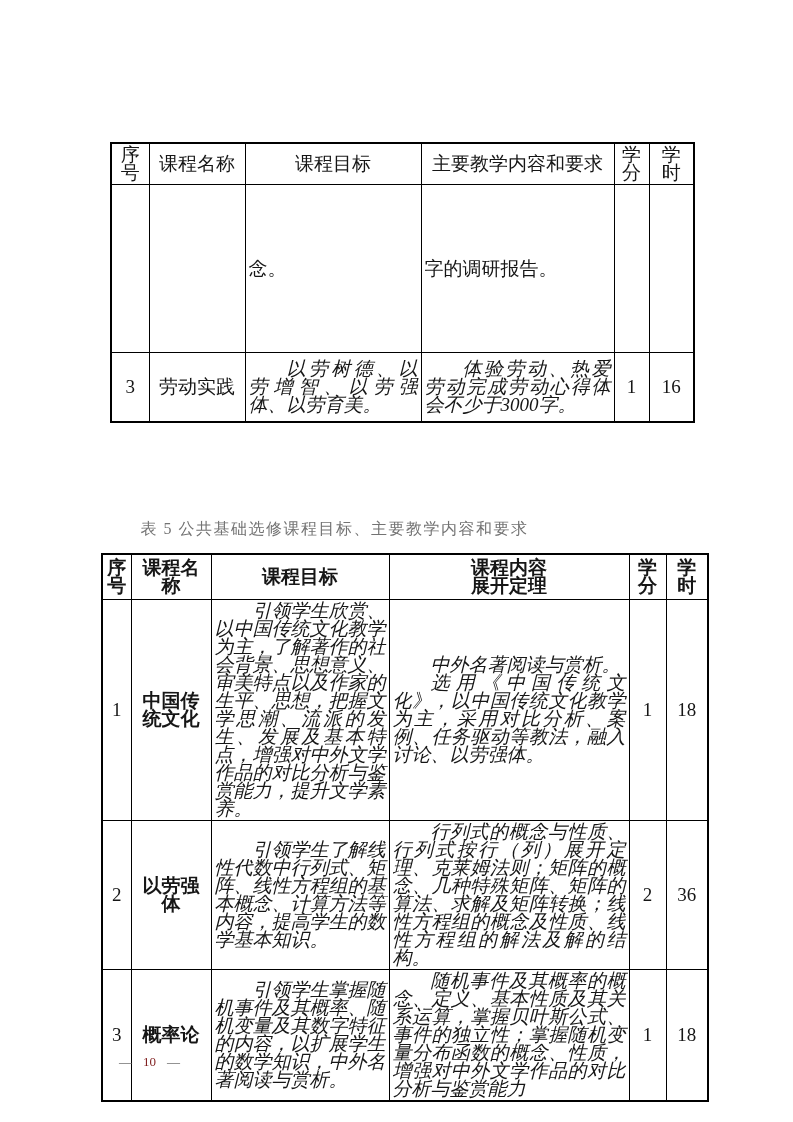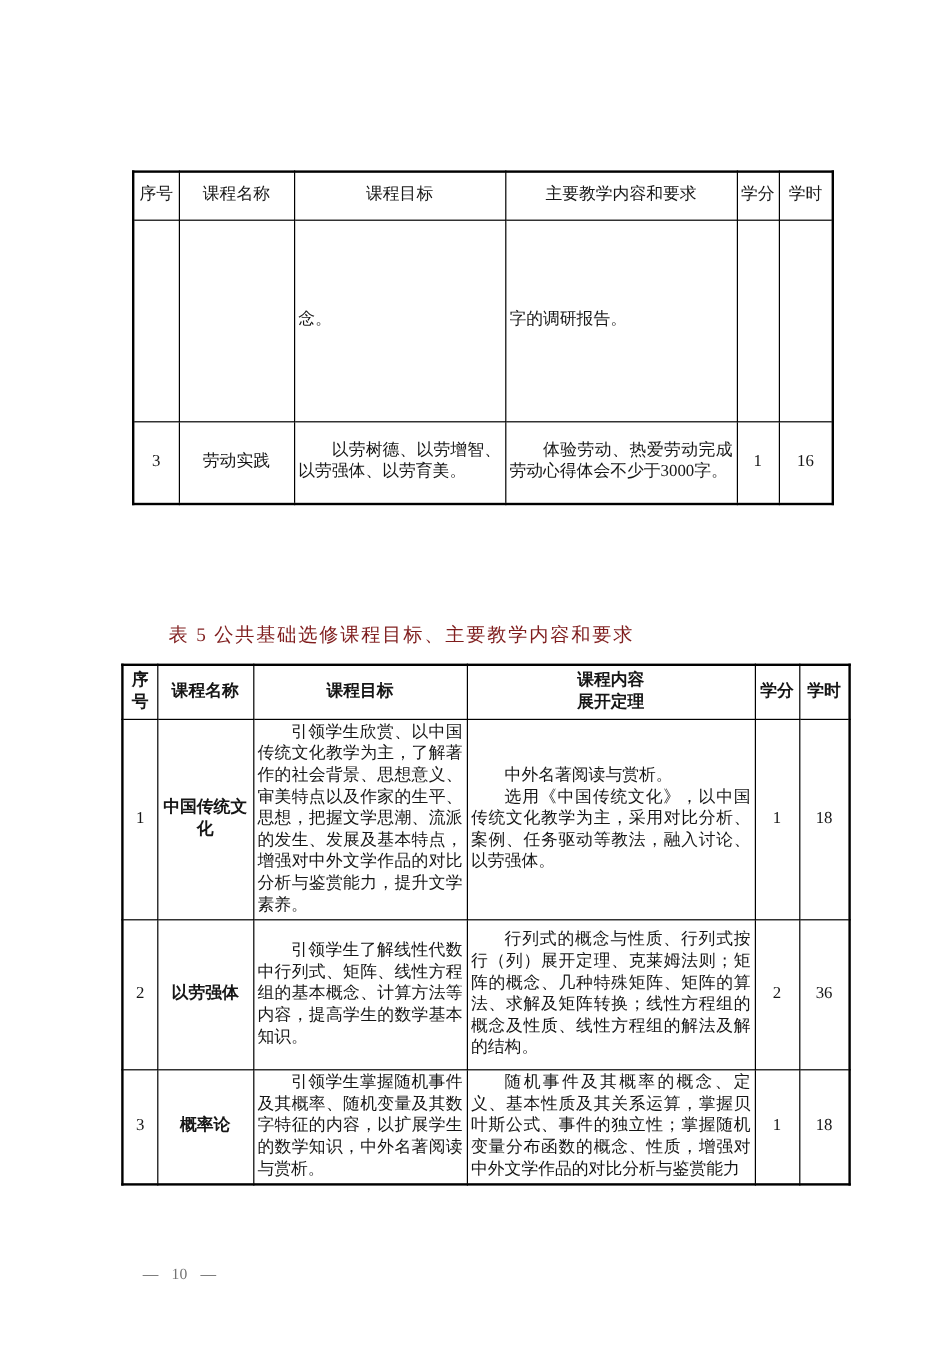--- a/index.html
+++ b/index.html
@@ -17,53 +17,53 @@
     overflow: hidden;
   }
   table.doc {
     position: absolute;
     border-collapse: collapse;
     table-layout: fixed;
     border: 2px solid #000;
   }
   table.doc td {
     border: 1px solid #000;
-    font-size: 14px;
+    font-size: 19px;
     line-height: 18px;
     padding: 2px 3px;
     vertical-align: middle;
     overflow: hidden;
   }
   .t1 { left: 110px; top: 142px; width: 583px; }
   .t2 { left: 101px; top: 553px; width: 606px; }
   .c { text-align: center; }
   .b { font-weight: bold; }
   .obj { vertical-align: top; text-align: justify; padding: 2px 5px; }
   .para { margin: 0; }
-  .indent { text-indent: 2em; }
+  .indent { text-indent: 2em; font-style: italic; }
   .title {
     position: absolute;
     top: 519px; left: 0;
     width: 669px;
     text-align: center;
     font-size: 16px;
     letter-spacing: 1.5px;
-    color: #7f1d1d;
+    color: #737373;
   }
   .footer {
     position: absolute;
     top: 1054px; left: 119px;
     display: flex;
     align-items: center;
     gap: 11px;
     font-size: 13px;
     line-height: 16px;
   }
   .dash { color: #555; }
-  .pn { color: #737373; }
+  .pn { color: #7f1d1d; }
 </style>
 </head>
 <body>
 
 <div class="page">
 
   <table class="doc t1">
     <colgroup>
       <col style="width:38px">
         <col style="width:96px">

